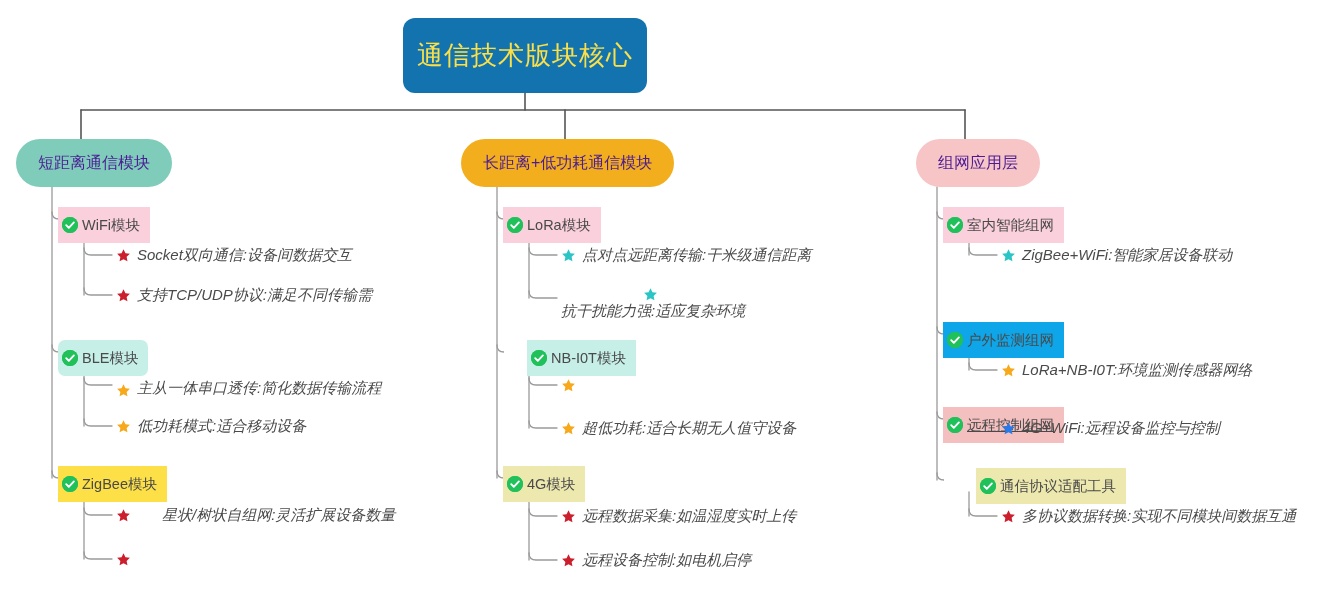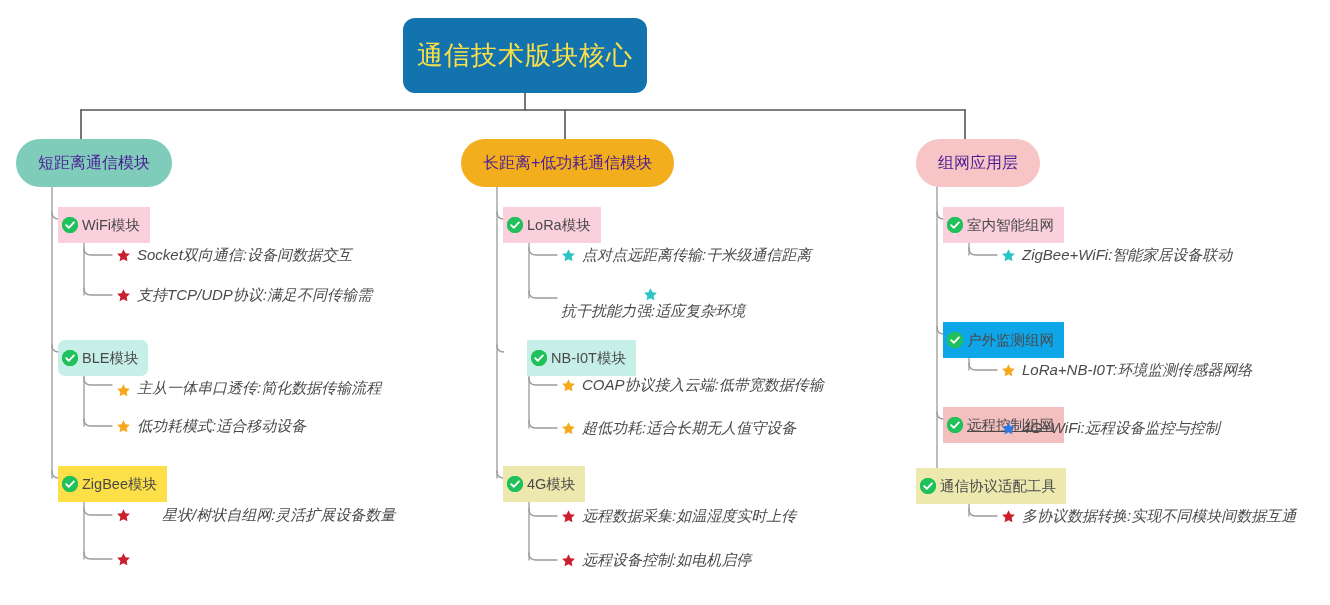--- a/index.html
+++ b/index.html
@@ -252,21 +252,20 @@
           </svg>
         </span>
         <span>NB-I0T模块</span>
       </div>
       <div class="l3" style="left: 561px; top: 374px;">
         <span class="star">
           <svg width="15" height="15" viewBox="0 0 24 24" aria-hidden="true">
             <path fill="#F7A81B" d="M12 1.8l3.1 6.6 7.1.9-5.2 4.9 1.3 7.1L12 17.9 5.7 21.3 7 14.2 1.8 9.3l7.1-.9z"></path>
           </svg>
         </span>
-        <span>COAP协议接入云端:低带宽数据传输</span>
       </div>
       <div class="l3" style="left: 561px; top: 417px;">
         <span class="star">
           <svg width="15" height="15" viewBox="0 0 24 24" aria-hidden="true">
             <path fill="#F7A81B" d="M12 1.8l3.1 6.6 7.1.9-5.2 4.9 1.3 7.1L12 17.9 5.7 21.3 7 14.2 1.8 9.3l7.1-.9z"></path>
           </svg>
         </span>
         <span>超低功耗:适合长期无人值守设备</span>
       </div>
       <div class="l2" style="left: 503px; top: 466px; background: rgb(237, 232, 174);">
@@ -341,21 +340,21 @@
         <span>远程控制组网</span>
       </div>
       <div class="l3" style="left: 1001px; top: 417px;">
         <span class="star">
           <svg width="15" height="15" viewBox="0 0 24 24" aria-hidden="true">
             <path fill="#2979E8" d="M12 1.8l3.1 6.6 7.1.9-5.2 4.9 1.3 7.1L12 17.9 5.7 21.3 7 14.2 1.8 9.3l7.1-.9z"></path>
           </svg>
         </span>
         <span>4G+WiFi:远程设备监控与控制</span>
       </div>
-      <div class="l2" style="left: 916px; top: 468px; background: rgb(237, 232, 174);">
+      <div class="l2" style="left: 976px; top: 468px; background: rgb(237, 232, 174);">
         <span class="check">
           <svg width="16" height="16" viewBox="0 0 16 16" aria-hidden="true">
             <circle cx="8" cy="8" r="8" fill="#20c05a"></circle>
             <path d="M4.2 8.2 L6.8 10.8 L11.9 5.4" stroke="#ffffff" stroke-width="1.9" fill="none" stroke-linecap="round" stroke-linejoin="round"></path>
           </svg>
         </span>
         <span>通信协议适配工具</span>
       </div>
       <div class="l3" style="left: 1001px; top: 505px;">
         <span class="star">

